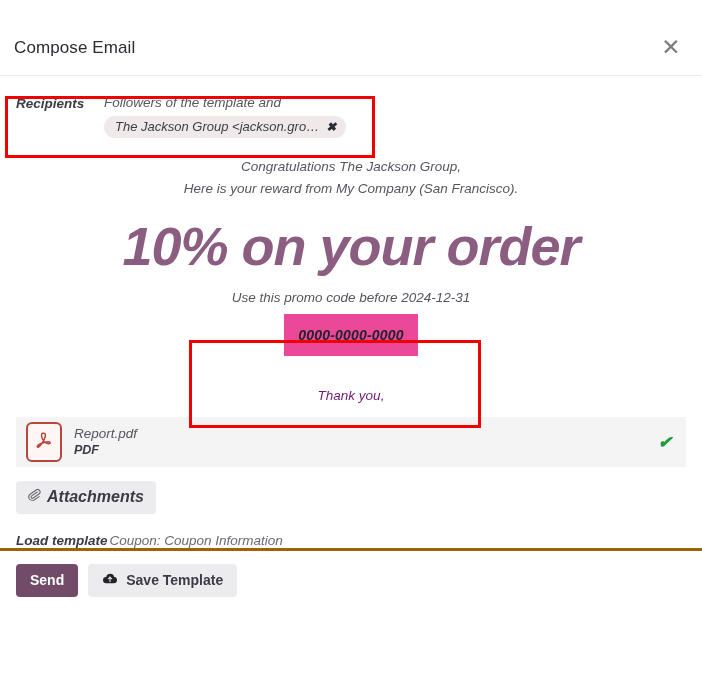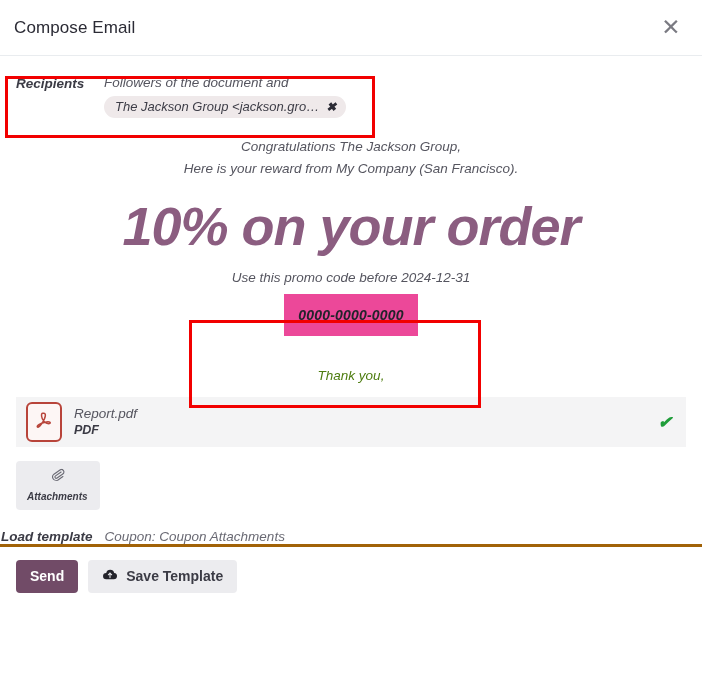--- a/index.html
+++ b/index.html
@@ -12,20 +12,21 @@
     overflow: hidden;
   }
 
   .dialog {
     position: relative;
     width: 702px;
     height: 579px;
     background: #ffffff;
     display: flex;
     flex-direction: column;
+    margin-top: 20px;
   }
 
   
   .dlg-header {
     height: 56px;
     flex: 0 0 56px;
     display: flex;
     align-items: center;
     padding: 0 16px 0 14px;
     border-bottom: 1px solid #e9ecef;
@@ -145,21 +146,21 @@
     align-items: center;
     justify-content: center;
     font-size: 14px;
     font-weight: bold;
     color: #23232b;
     letter-spacing: .2px;
   }
   .thanks {
     margin-top: 22px;
     font-size: 13.5px;
-    color: #4d7c0f;
+    color: #701a75;
   }
 
   
   .attach-card {
     margin: 14px 16px 0 16px;
     height: 50px;
     background: #f4f4f5;
     display: flex;
     align-items: center;
     padding: 0 14px 0 10px;
@@ -180,40 +181,38 @@
   .attach-check {
     margin-left: auto;
     color: #1f9d3a;
     font-size: 17px;
     font-weight: bold;
   }
 
   
   .attach-btn {
     display: inline-flex;
-    align-items: center;
     gap: 7px;
     margin: 14px 0 0 16px;
     background: #ececef;
     border-radius: 4px;
     padding: 7px 12px 8px 11px;
-    font-size: 10px;
+    font-size: 16px;
     font-weight: bold;
     color: #3b3b45;
     cursor: pointer;
-    flex-direction: column;
   }
   .clip-ico { font-size: 13px; color: #6b6b75; transform: rotate(10deg); }
 
   
   .template-row {
     display: flex;
     align-items: baseline;
-    gap: 12px;
-    padding: 0 1px;
+    gap: 2px;
+    padding: 0 16px;
     margin-top: 19px;
   }
   .template-label {
     font-size: 13.5px;
     font-weight: bold;
     color: #3b3b45;
   }
   .template-value {
     font-size: 13.5px;
     color: #6a6a74;
@@ -269,21 +268,21 @@
   <div class="dlg-body">
 
     
     <div class="annot" id="annot-recipients"></div>
     <div class="annot" id="annot-promo"></div>
 
     
     <div class="field-row" id="recipients-row">
       <div class="field-label">Recipients</div>
       <div class="field-value">
-        <div class="recip-line">Followers of the document and</div>
+        <div class="recip-line">Followers of the template and</div>
         <div class="chip">
           <span class="chip-label">The Jackson Group &lt;jackson.gro…</span>
           <span class="chip-x">✖</span>
         </div>
       </div>
     </div>
 
     
 
     
@@ -321,21 +320,21 @@
         <svg width="13" height="13" viewBox="0 0 16 16" aria-hidden="true">
           <path d="M11.5 4.2 5.6 10.1a1.6 1.6 0 0 0 2.3 2.3l6.1-6.1a3 3 0 0 0-4.3-4.3L3.3 8.4a4.4 4.4 0 0 0 6.2 6.2l5.2-5.2" fill="none" stroke="#6b6b75" stroke-width="1.4" stroke-linecap="round" stroke-linejoin="round"></path>
         </svg>
       </span>
       <span>Attachments</span>
     </div>
 
     
     <div class="template-row">
       <div class="template-label">Load template</div>
-      <div class="template-value">Coupon: Coupon Attachments</div>
+      <div class="template-value">Coupon: Coupon Information</div>
     </div>
 
   </div>
 
   <div class="dlg-footer">
     <button class="btn btn-primary">Send</button>
     <button class="btn btn-secondary">
       <span class="cloud-ico">
         <svg width="16" height="13" viewBox="0 0 20 15" aria-hidden="true">
           <path d="M5.2 13.5h9.6a4 4 0 0 0 .45-7.97A5.1 5.1 0 0 0 5.3 5.6 3.95 3.95 0 0 0 5.2 13.5z" fill="#23232b"></path>

